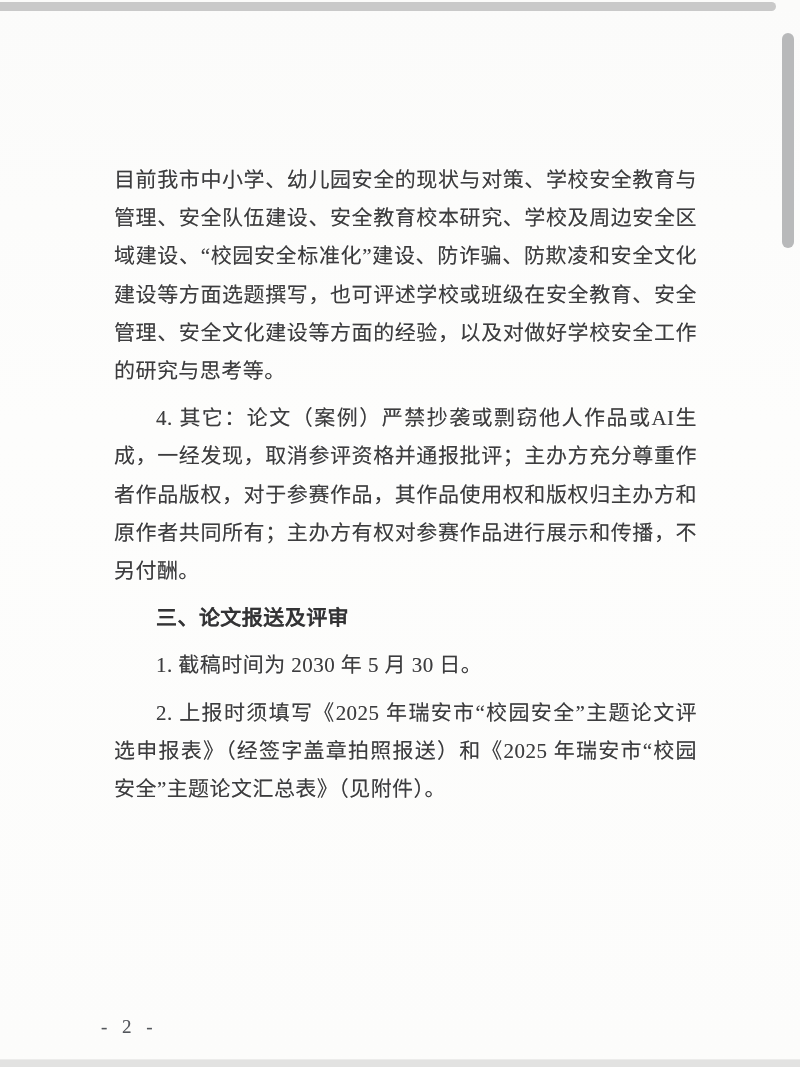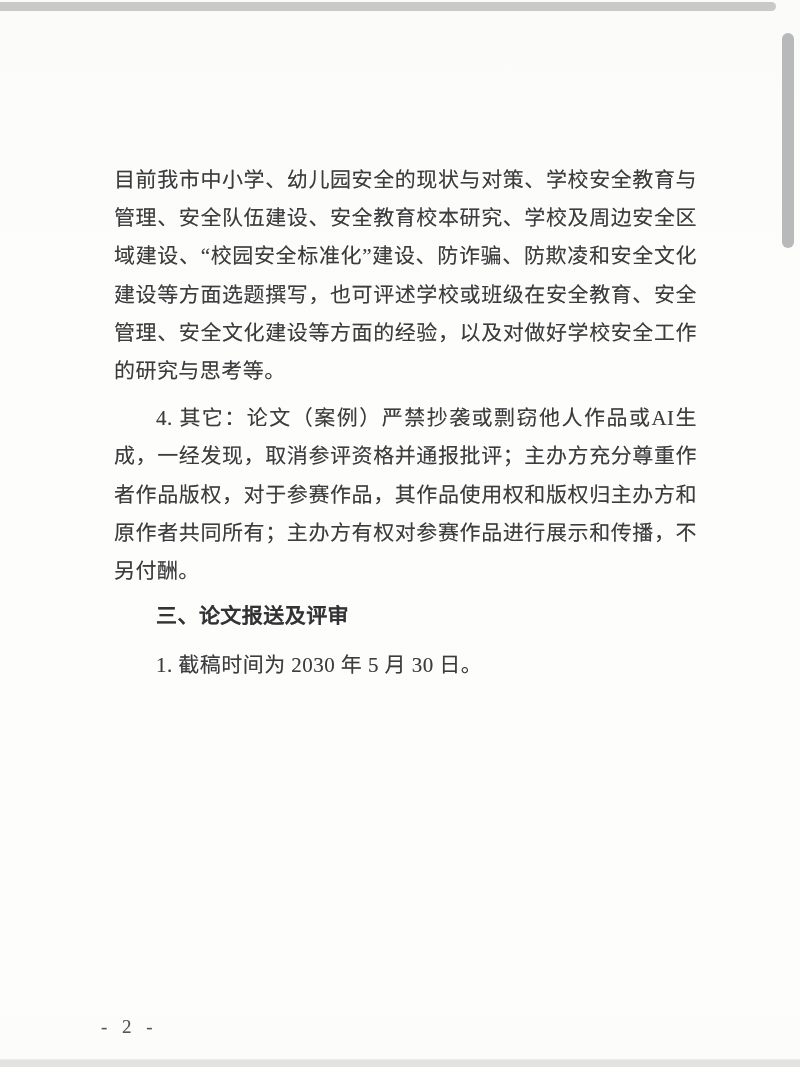--- a/index.html
+++ b/index.html
@@ -68,21 +68,21 @@
   }
   .doc-body p {
     margin: 9px;
     padding: 0;
   }
   .para-indent {
     text-indent: 2em;
   }
   .section-heading {
     text-indent: 2em;
-    font-family: Liberation Mono, monospace;
+    font-family: Liberation Sans, sans-serif;
     font-weight: 700;
     color: #333335;
   }
   .page-number {
     position: absolute;
     left: 101px;
     top: 1016px;
     font-size: 19px;
     letter-spacing: 5px;
     color: #53565c;
@@ -94,20 +94,21 @@
 
 <div class="viewer">
 
   <div class="top-edge"></div>
 
   <div class="doc-body">
     <p>目前我市中小学、幼儿园安全的现状与对策、学校安全教育与管理、安全队伍建设、安全教育校本研究、学校及周边安全区域建设、“校园安全标准化”建设、防诈骗、防欺凌和安全文化建设等方面选题撰写，也可评述学校或班级在安全教育、安全管理、安全文化建设等方面的经验，以及对做好学校安全工作的研究与思考等。</p>
     <p class="para-indent">4. 其它：论文（案例）严禁抄袭或剽窃他人作品或AI生成，一经发现，取消参评资格并通报批评；主办方充分尊重作者作品版权，对于参赛作品，其作品使用权和版权归主办方和原作者共同所有；主办方有权对参赛作品进行展示和传播，不另付酬。</p>
     <p class="section-heading">三、论文报送及评审</p>
     <p class="para-indent">1. 截稿时间为 2030 年 5 月 30 日。</p>
+    <p class="para-indent">2. 上报时须填写《2025 年瑞安市“校园安全”主题论文评选申报表》（经签字盖章拍照报送）和《2025 年瑞安市“校园安全”主题论文汇总表》（见附件）。</p>
   </div>
 
   <div class="page-number">- 2 -</div>
 
   <div class="scrollbar">
     <div class="scroll-thumb"></div>
   </div>
 
   <div class="bottom-edge"></div>
 

